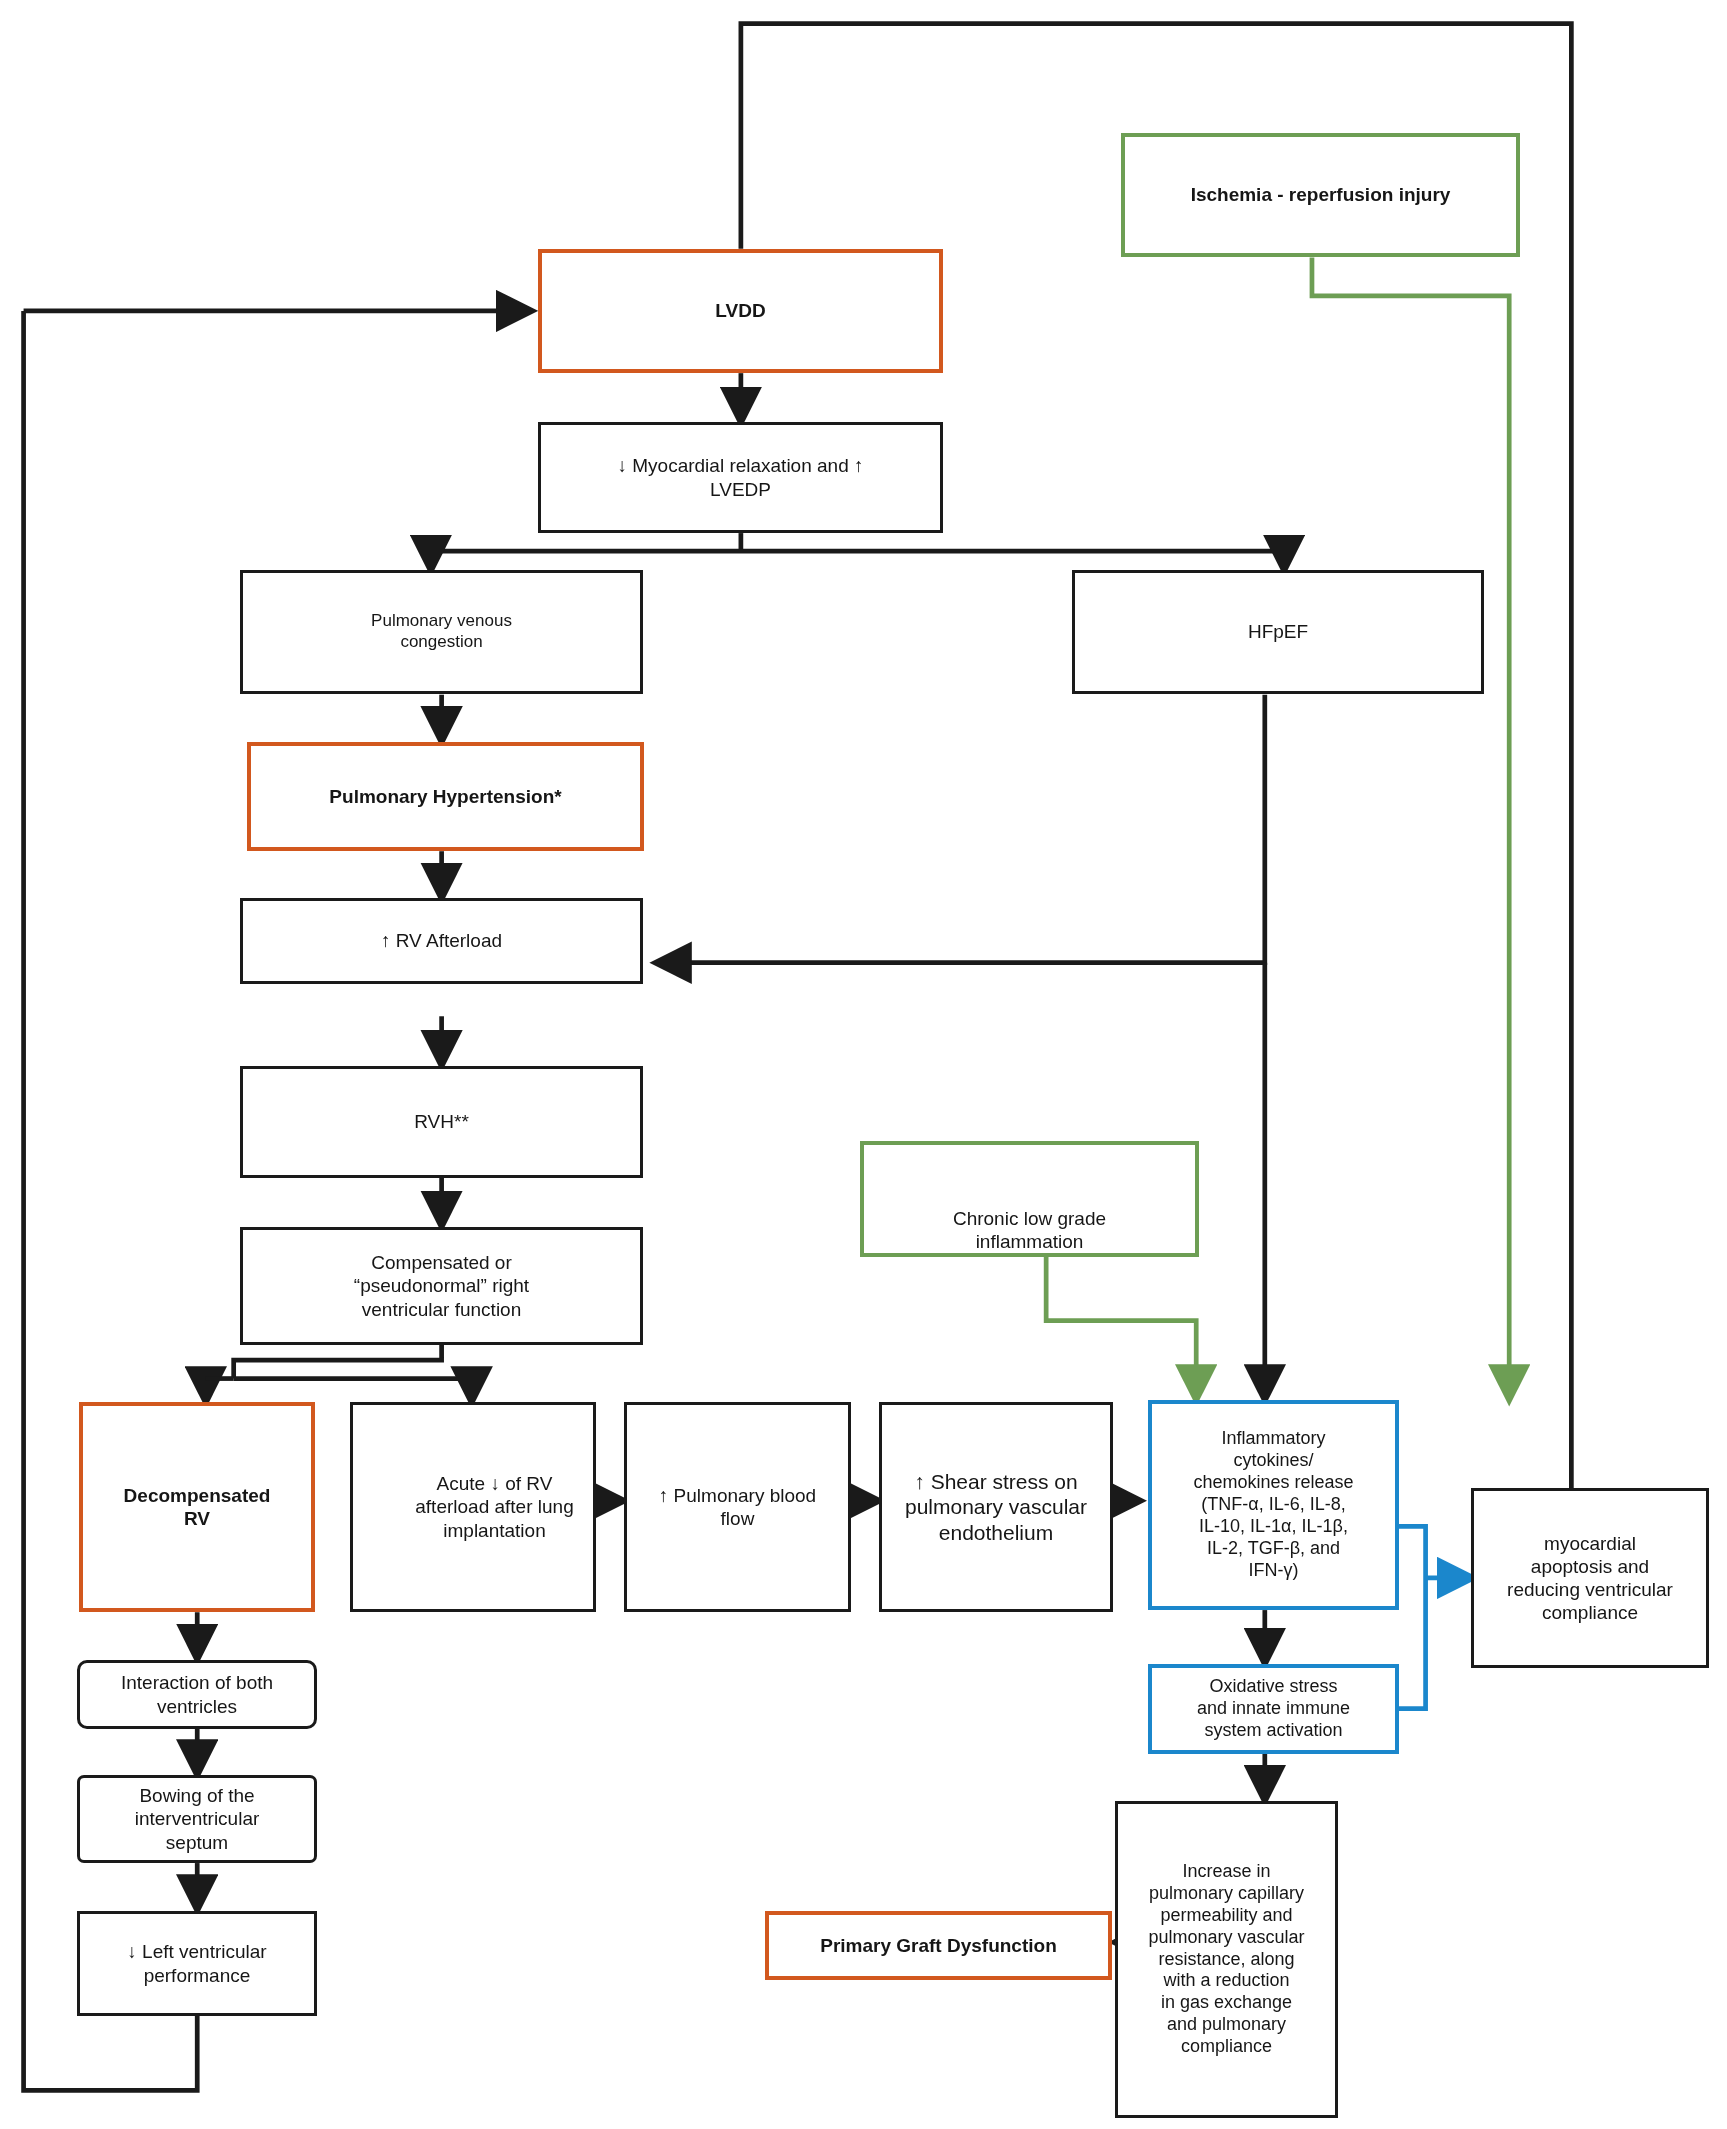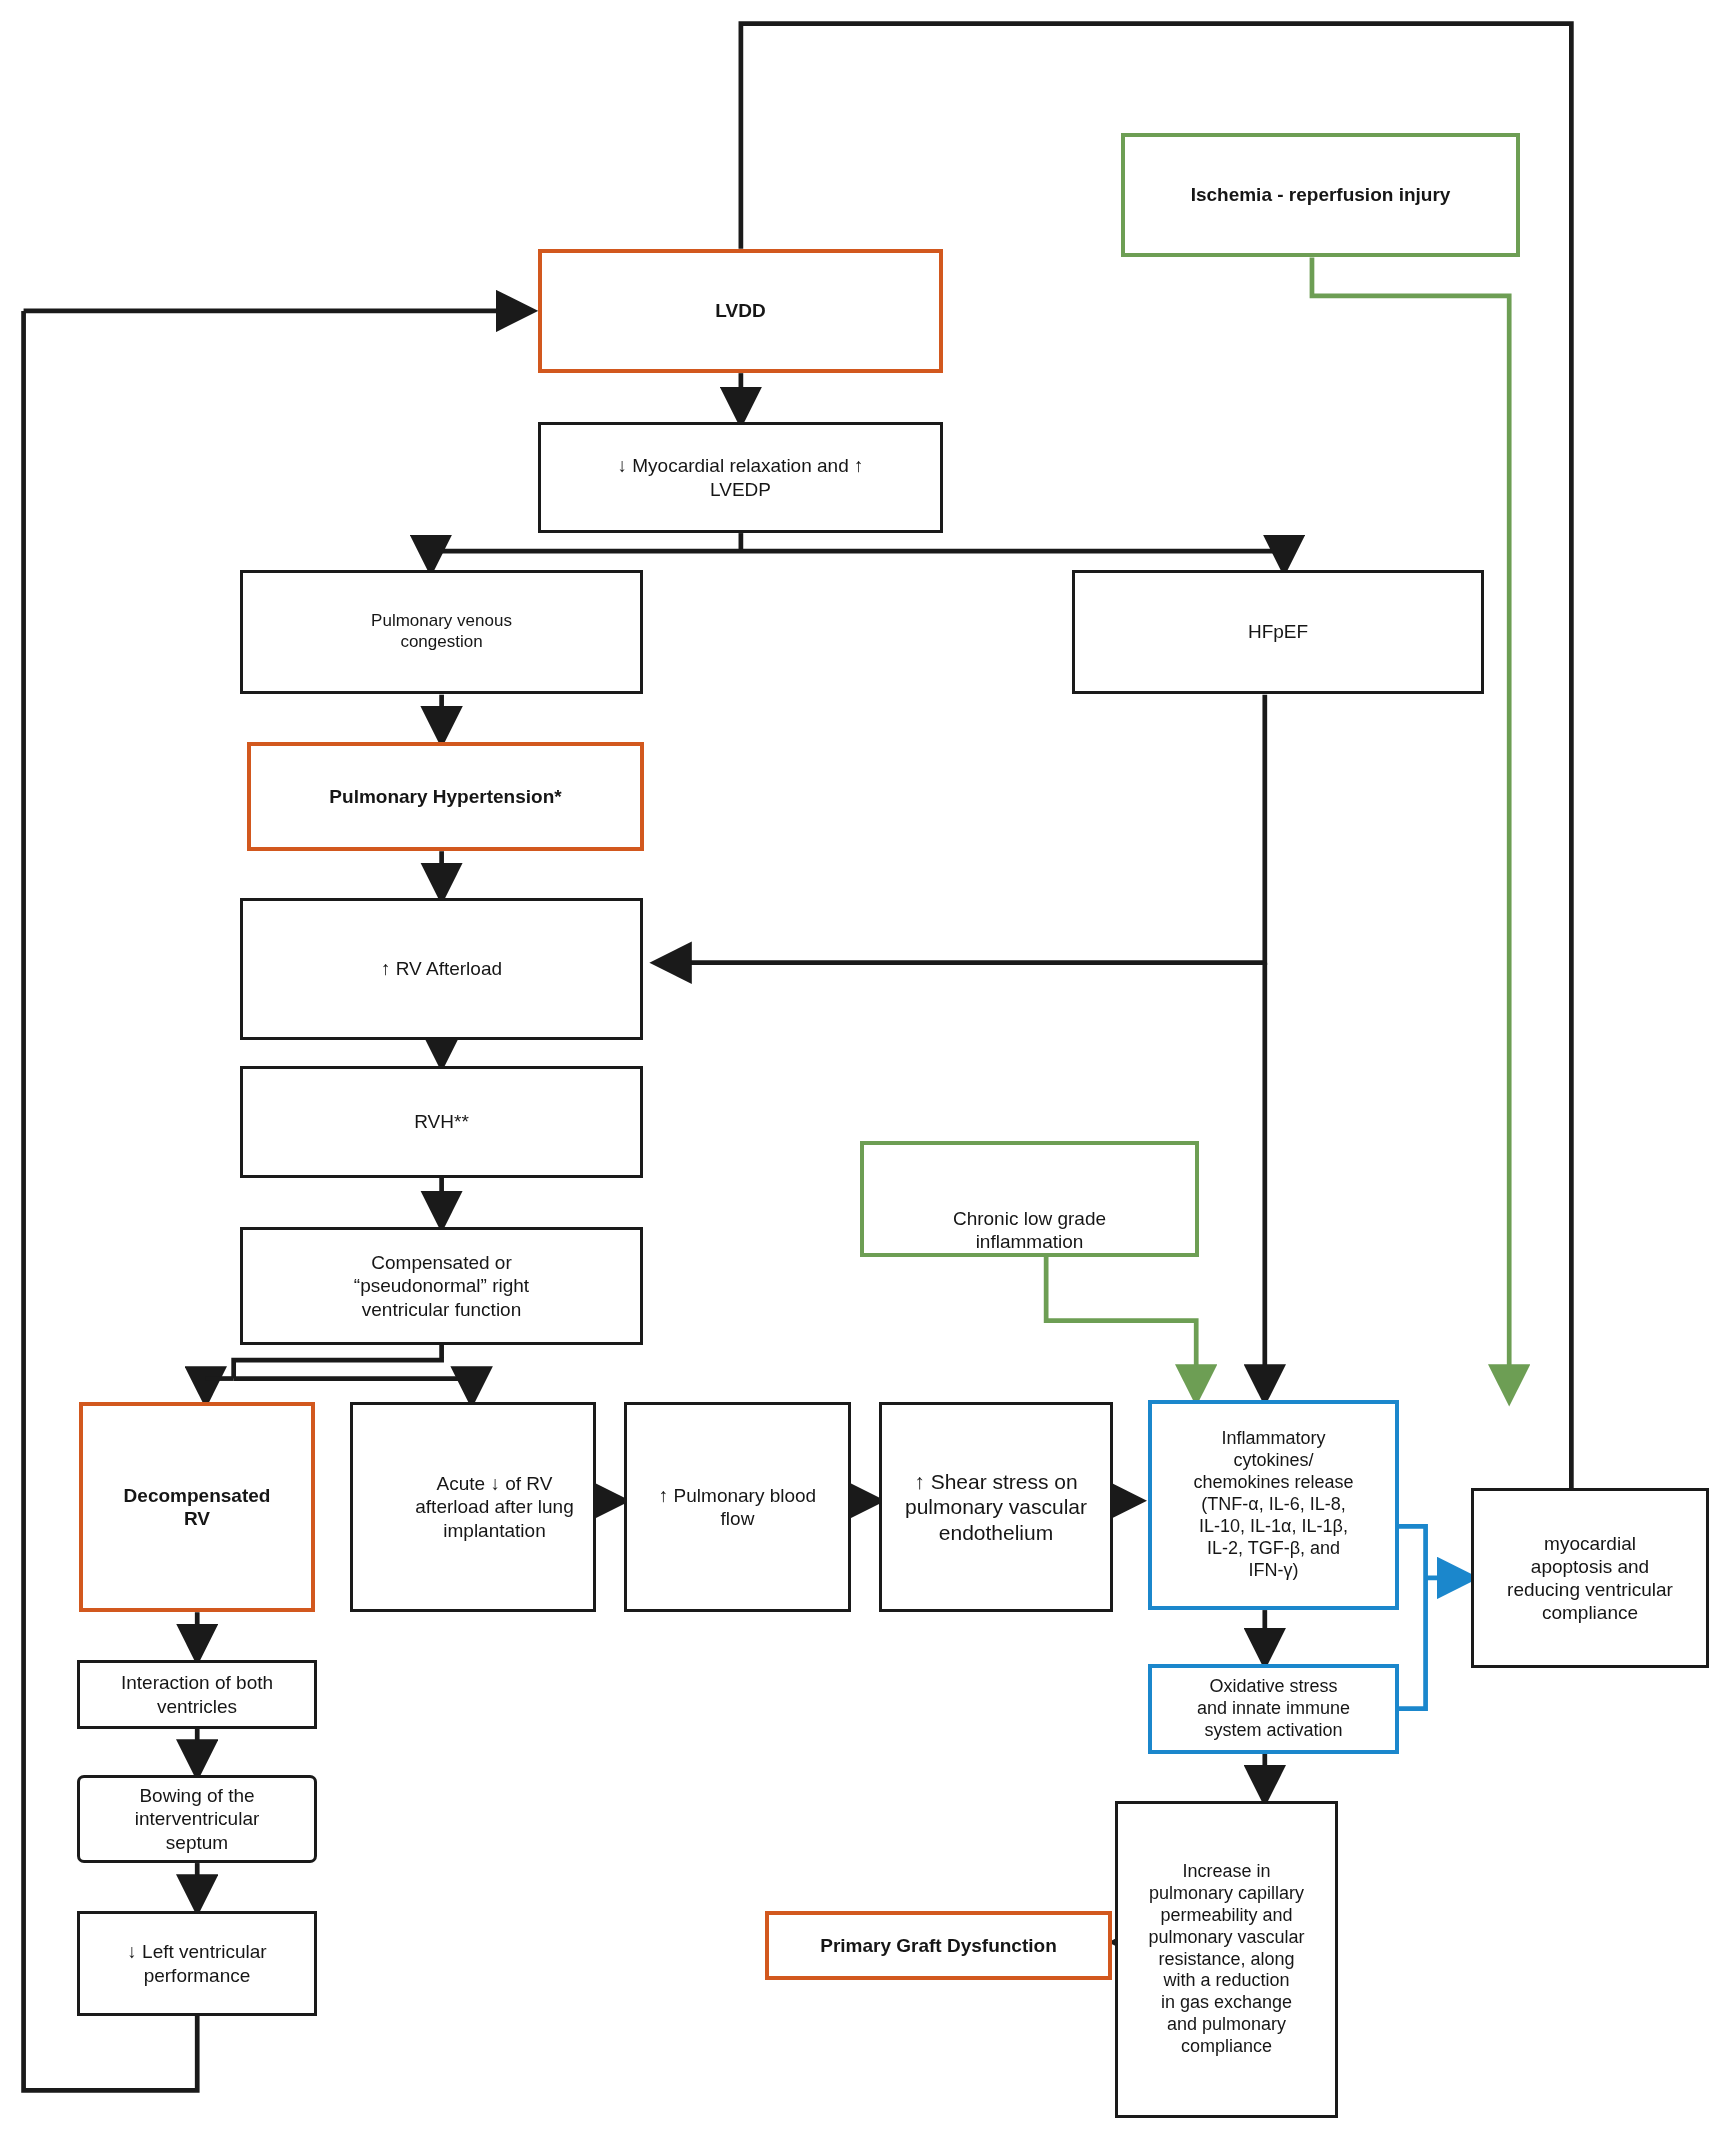--- a/index.html
+++ b/index.html
@@ -114,21 +114,21 @@
   </div>
 
   <div class="node black" style="left:1072px;top:570px;width:412px;height:124px;font-size:19px;">
     <span class="txt">HFpEF</span>
   </div>
 
   <div class="node orange bold" style="left:247px;top:742px;width:397px;height:109px;font-size:19px;">
     <span class="txt">Pulmonary Hypertension*</span>
   </div>
 
-  <div class="node black" style="left:240px;top:898px;width:403px;height:142px;font-size:19px;">
+  <div class="node black" style="left:240px;top:898px;width:403px;height:86px;font-size:19px;">
     <span class="txt">↑ RV Afterload</span>
   </div>
 
   <div class="node black" style="left:240px;top:1066px;width:403px;height:112px;font-size:19px;">
     <span class="txt">RVH**</span>
   </div>
 
   <div class="node black" style="left:240px;top:1227px;width:403px;height:118px;font-size:19px;">
     <span class="txt">Compensated or
 “pseudonormal” right
@@ -178,21 +178,21 @@
 reducing ventricular
 compliance</span>
   </div>
 
   <div class="node blue" style="left:1141px;top:1664px;width:251px;height:90px;font-size:18px;">
     <span class="txt">Oxidative stress
 and innate immune
 system activation</span>
   </div>
 
-  <div class="node black" style="left:77px;top:1660px;width:240px;height:69px;font-size:19px;">
+  <div class="node black" style="left:77px;top:1660px;width:240px;height:69px;font-size:19px;border-radius:10px;">
     <span class="txt">Interaction of both
 ventricles</span>
   </div>
 
   <div class="node black" style="left:77px;top:1775px;width:240px;height:88px;font-size:19px;border-radius:7px;">
     <span class="txt">Bowing of the
 interventricular
 septum</span>
   </div>
 

